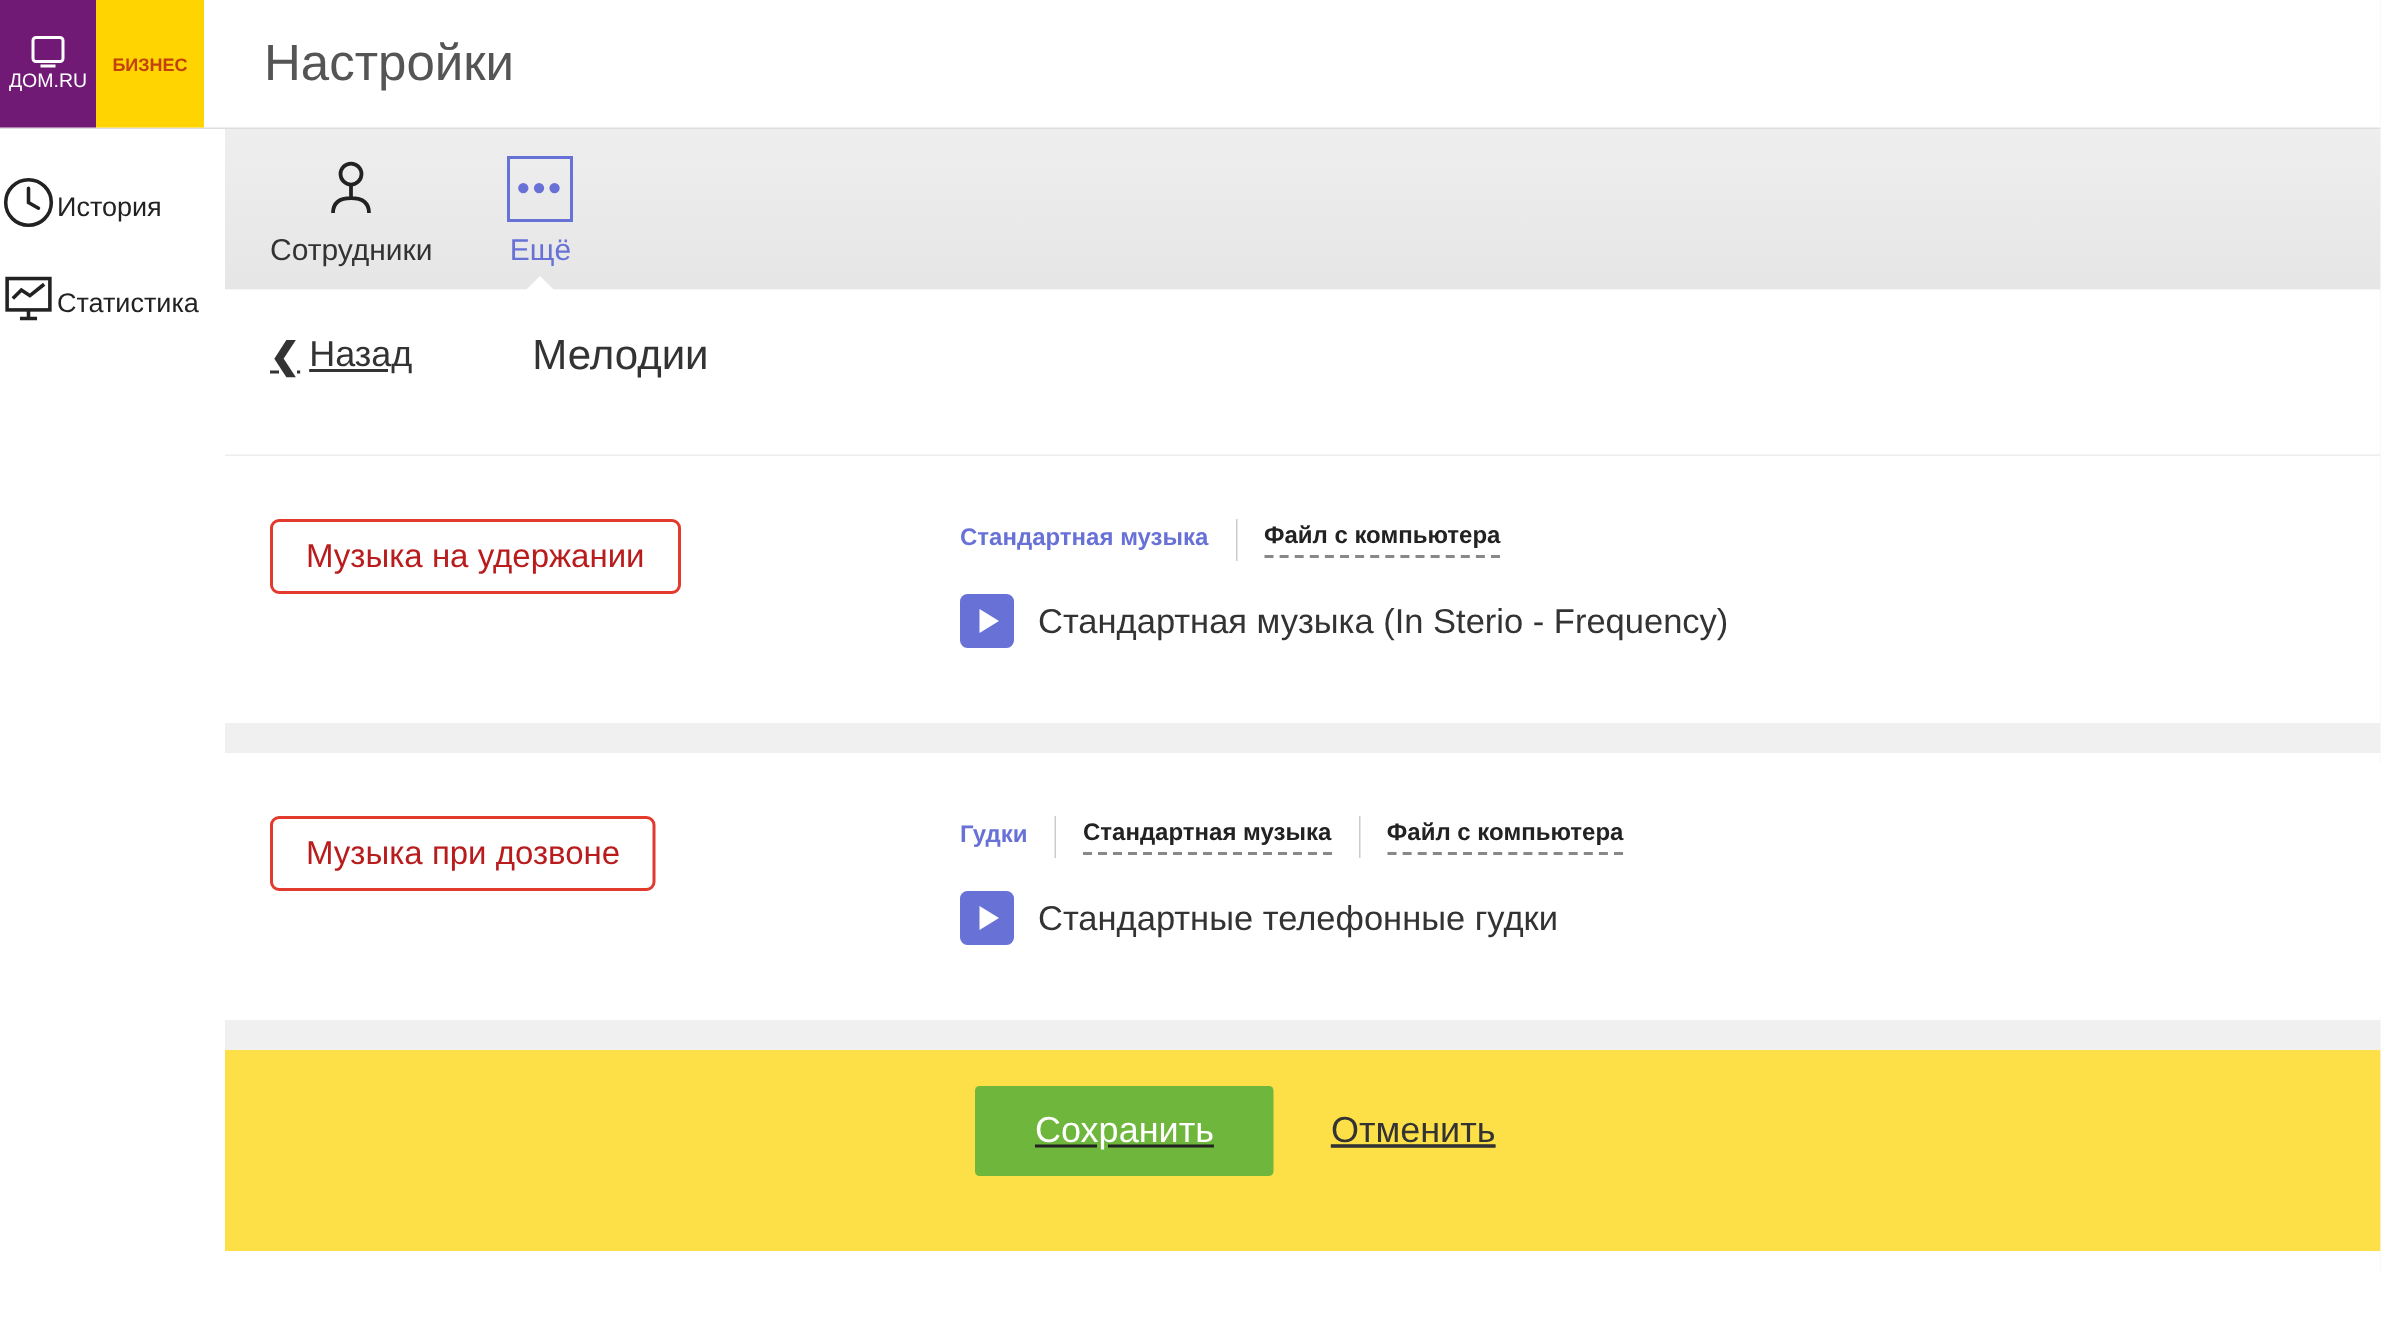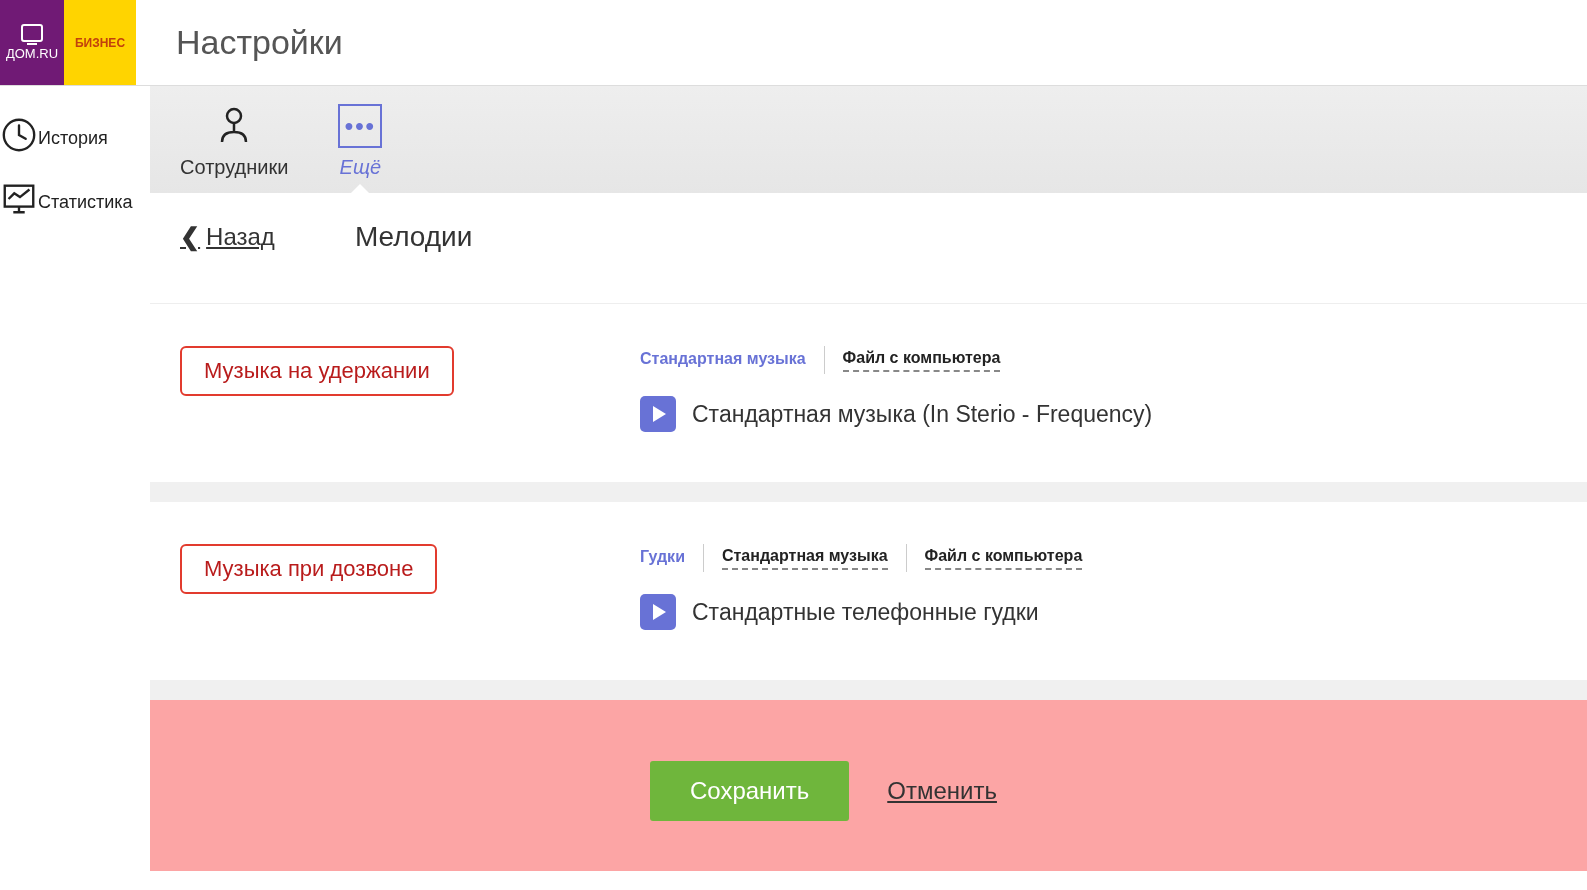--- a/index.html
+++ b/index.html
@@ -91,21 +91,21 @@
     .tab {
       display: flex;
       flex-direction: column;
       align-items: center;
       cursor: pointer;
       padding-bottom: 14px;
       position: relative;
     }
     .tab svg, .tab .icon-box { width: 44px; height: 44px; }
     .tab-label { font-size: 20px; margin-top: 8px; color: #333; }
-    .tab.active .tab-label { color: #6872d6; font-style: italic; }
+    .tab.active .tab-label { color: #6872d6; }
     .tab.active::after {
       content: '';
       position: absolute;
       bottom: -1px;
       left: 50%;
       transform: translateX(-50%);
       width: 0; height: 0;
       border-left: 10px solid transparent;
       border-right: 10px solid transparent;
       border-bottom: 10px solid #fff;
@@ -209,23 +209,24 @@
       content: '';
       width: 0; height: 0;
       border-top: 8px solid transparent;
       border-bottom: 8px solid transparent;
       border-left: 13px solid #fff;
       margin-left: 3px;
     }
     .track-name { font-size: 23px; color: #333; }
     
     .actions-card {
-      background: #fca5a5;
+      background: #fde047;
       margin-top: 20px;
-      padding: 61px 30px 50px 30px;
+      padding: 24px 30px 50px 30px;
+      text-decoration: underline;
     }
     .actions-row {
       display: flex;
       align-items: center;
       gap: 38px;
       margin-left: 470px;
     }
     .btn-save {
       background: #6fb63c;
       color: #fff;

